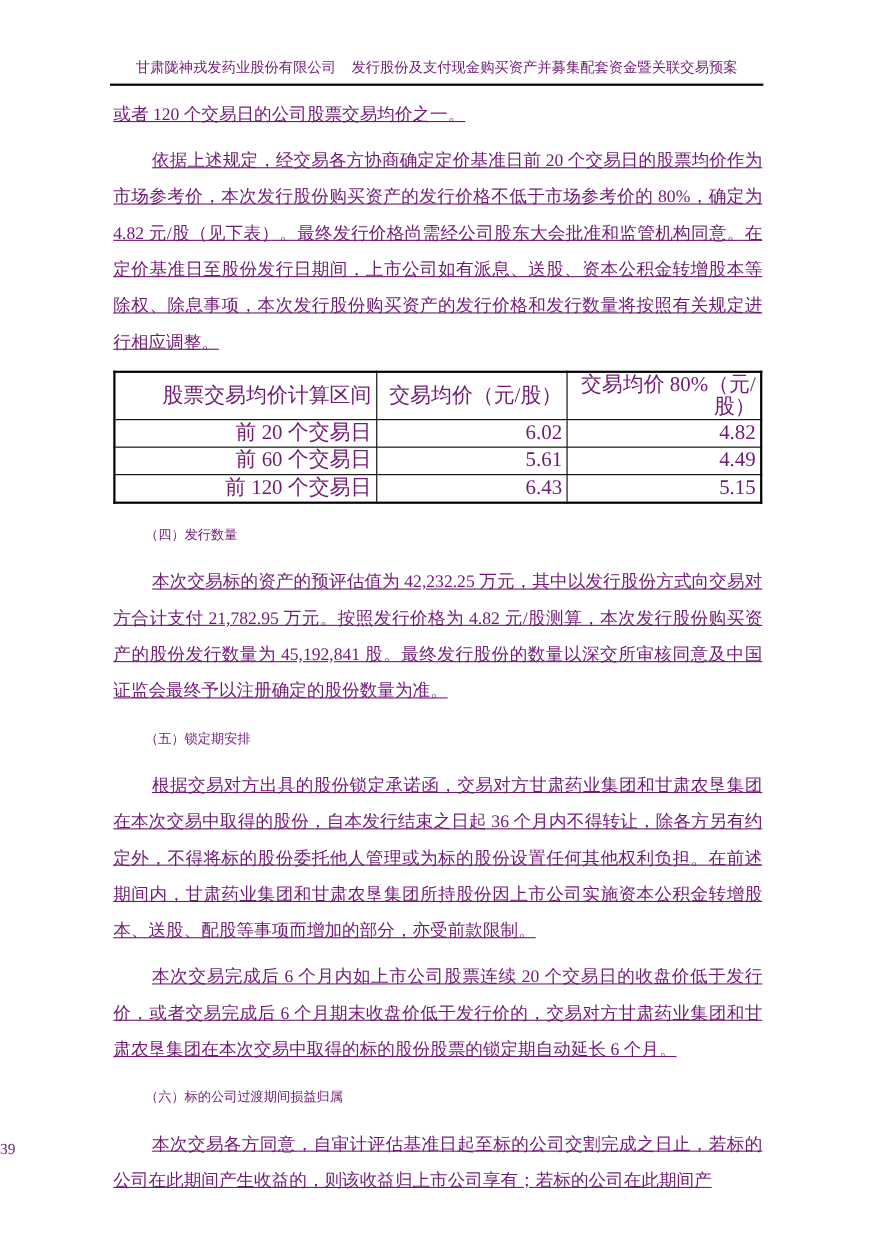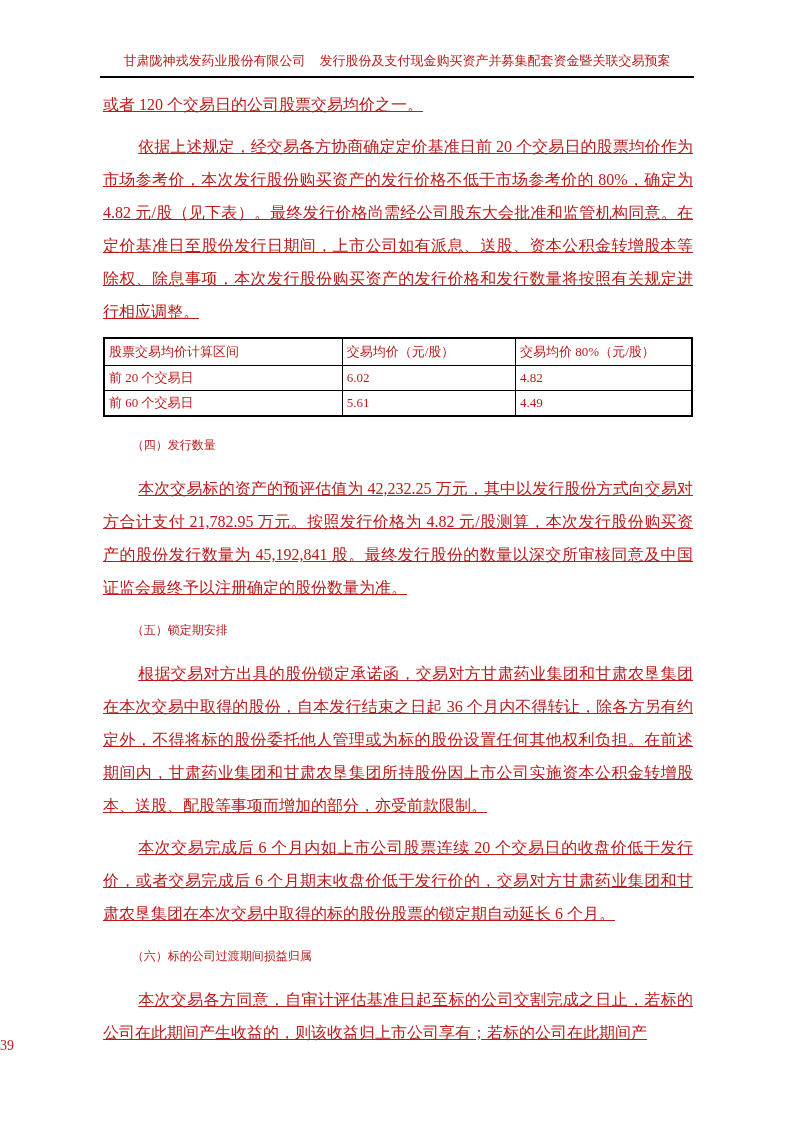--- a/index.html
+++ b/index.html
@@ -5,21 +5,21 @@
   html, body {
     margin: 0;
     padding: 0;
     background: #ffffff;
   }
   .page {
     position: relative;
     width: 793px;
     height: 1122px;
     background: #ffffff;
-    color: #b91c1c;
+    color: #701a75;
     font-family: "Liberation Serif", "DejaVu Serif", serif;
     overflow: hidden;
   }
   
   .doc-header {
     position: absolute;
     top: 52px;
     left: 100px;
     right: 99px;
     padding-bottom: 7px;
@@ -61,25 +61,25 @@
     width: 100%;
     border-collapse: collapse;
     border: 2px solid #000;
     margin: 2px 0 12px 0;
     table-layout: fixed;
   }
   table.price-table th,
   table.price-table td {
     border: 1px solid #000;
     font-weight: normal;
-    font-size: 13px;
+    font-size: 19px;
     line-height: 20px;
     height: 22px;
     padding: 1px 4px;
-    text-align: left;
+    text-align: right;
     vertical-align: middle;
     text-indent: 0;
   }
   table.price-table th { height: 24px; }
   col.c1 { width: 40.5%; }
   col.c2 { width: 29.5%; }
   col.c3 { width: 30%; }
   
   .doc-footer {
     position: absolute;
@@ -124,20 +124,25 @@
         <tr>
           <td>前 20 个交易日</td>
           <td>6.02</td>
           <td>4.82</td>
         </tr>
         <tr>
           <td>前 60 个交易日</td>
           <td>5.61</td>
           <td>4.49</td>
         </tr>
+        <tr>
+          <td>前 120 个交易日</td>
+          <td>6.43</td>
+          <td>5.15</td>
+        </tr>
       </tbody>
     </table>
 
     <h3 class="section-heading">（四）发行数量</h3>
     <p>本次交易标的资产的预评估值为 42,232.25 万元，其中以发行股份方式向交易对方合计支付 21,782.95 万元。按照发行价格为 4.82 元/股测算，本次发行股份购买资产的股份发行数量为 45,192,841 股。最终发行股份的数量以深交所审核同意及中国证监会最终予以注册确定的股份数量为准。</p>
 
     <h3 class="section-heading">（五）锁定期安排</h3>
     <p>根据交易对方出具的股份锁定承诺函，交易对方甘肃药业集团和甘肃农垦集团在本次交易中取得的股份，自本发行结束之日起 36 个月内不得转让，除各方另有约定外，不得将标的股份委托他人管理或为标的股份设置任何其他权利负担。在前述期间内，甘肃药业集团和甘肃农垦集团所持股份因上市公司实施资本公积金转增股本、送股、配股等事项而增加的部分，亦受前款限制。</p>
     <p>本次交易完成后 6 个月内如上市公司股票连续 20 个交易日的收盘价低于发行价，或者交易完成后 6 个月期末收盘价低于发行价的，交易对方甘肃药业集团和甘肃农垦集团在本次交易中取得的标的股份股票的锁定期自动延长 6 个月。</p>
 

